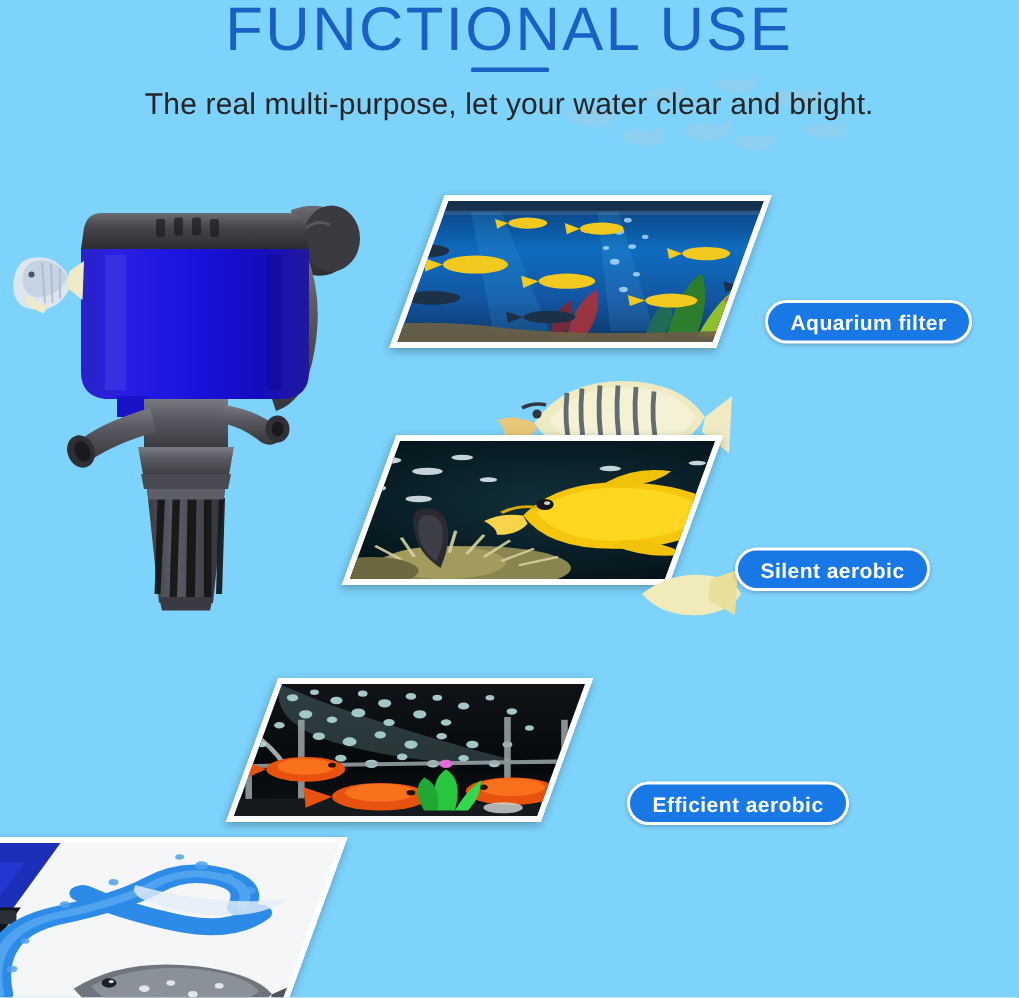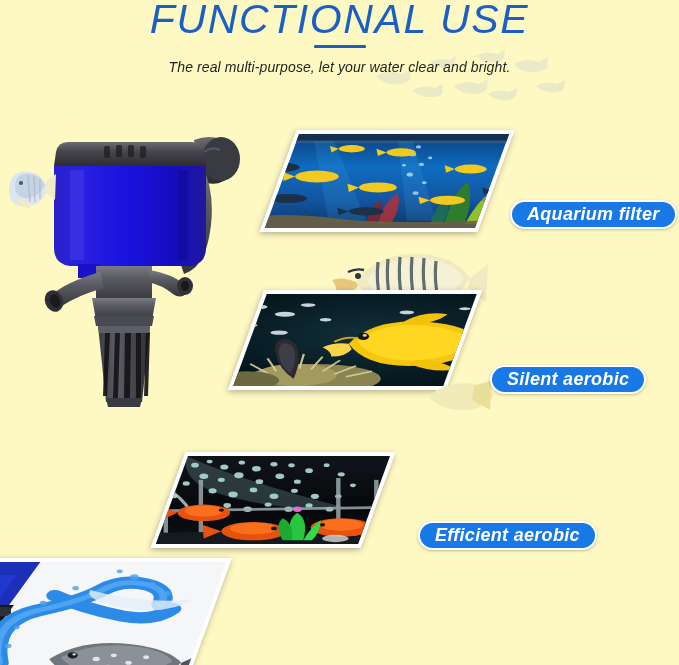--- a/index.html
+++ b/index.html
@@ -10,22 +10,21 @@
   }
   body {
     font-family: "Liberation Sans", sans-serif;
     -webkit-font-smoothing: antialiased;
   }
   #page {
     position: relative;
     width: 679px;
     height: 665px;
     overflow: hidden;
-    background: #fef9c3;
-    font-style: italic;
+    background: #7dd3fc;
   }
 
   
   .header {
     position: absolute;
     left: 0;
     top: 0;
     width: 679px;
     height: 110px;
   }
@@ -53,21 +52,21 @@
     background: #1A5FC4;
     border-radius: 1px;
   }
   .page-subtitle {
     position: absolute;
     left: 0;
     top: 59px;
     width: 679px;
     text-align: center;
     font-family: "Liberation Sans", sans-serif;
-    font-size: 14px;
+    font-size: 20px;
     font-weight: 400;
     color: #242424;
     letter-spacing: 0.1px;
     white-space: nowrap;
   }
   
   .fish-school {
     position: absolute;
     left: 368px;
     top: 42px;
@@ -111,21 +110,21 @@
     display: inline-flex;
     align-items: center;
     justify-content: center;
     height: 29px;
     padding: 0 15px;
     background: #1878E6;
     color: #ffffff;
     border: 2px solid #ffffff;
     border-radius: 16px;
     font-family: "Liberation Sans", sans-serif;
-    font-size: 18px;
+    font-size: 14px;
     font-weight: 700;
     letter-spacing: 0.3px;
     white-space: nowrap;
     box-shadow: 0 1px 3px rgba(0,0,0,0.25);
     box-sizing: border-box;
   }
 
   
   .pump {
     position: absolute;

